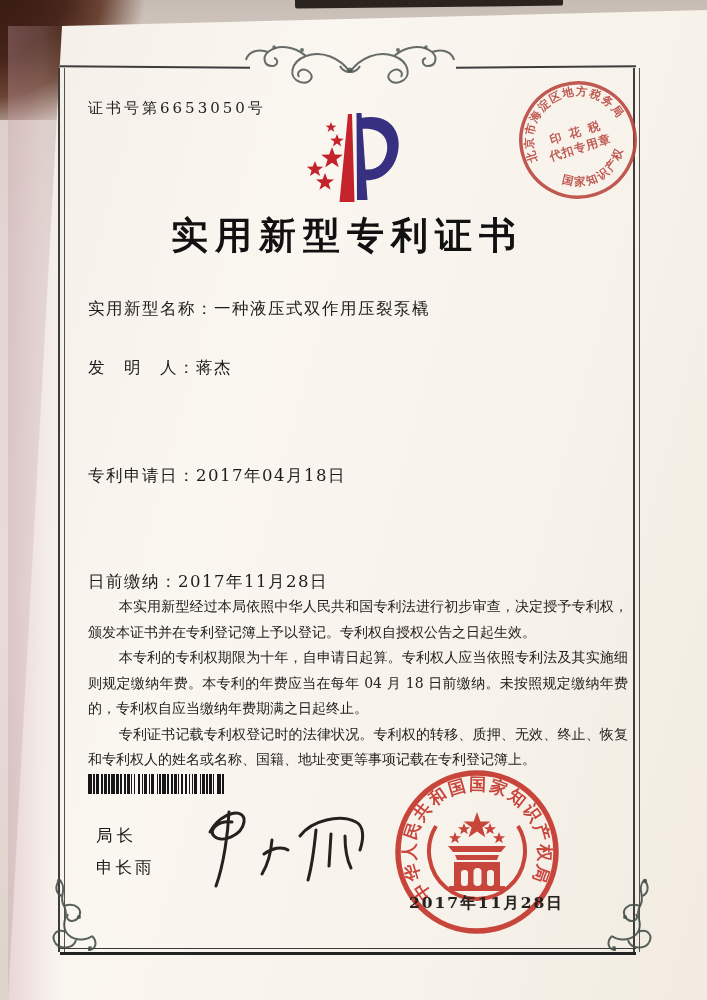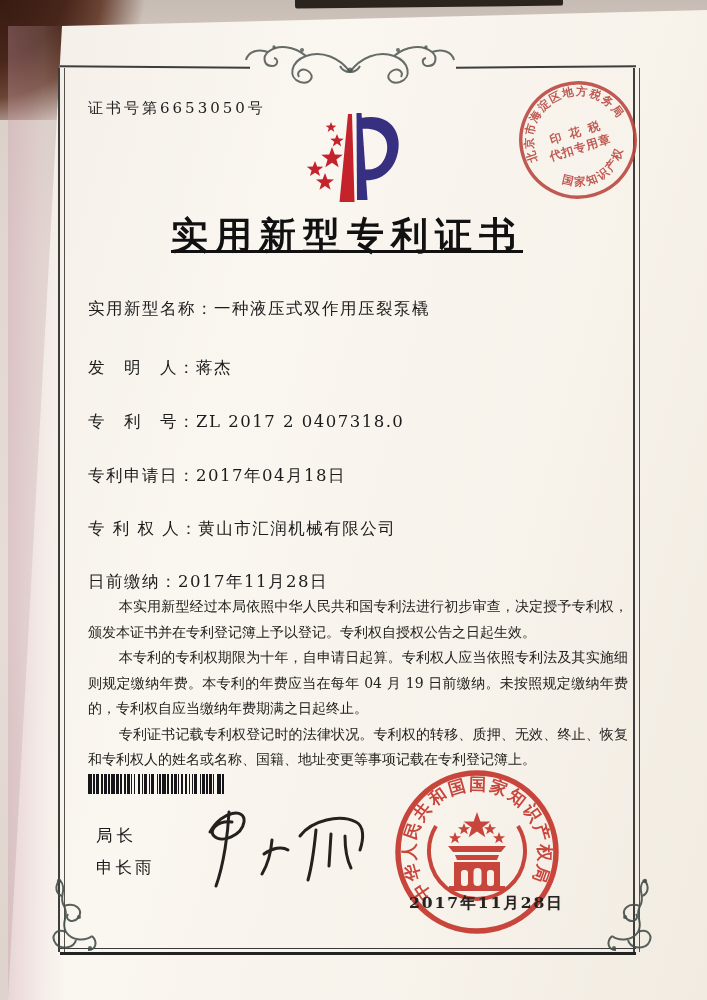--- a/index.html
+++ b/index.html
@@ -43,21 +43,21 @@
     border-top:1.5px solid #3a3a3a;border-bottom:3px solid #232323;}
   .ornament-top{position:absolute;left:244px;top:38px;}
   .corner-fl{position:absolute;top:878px;}
   .corner-fl.bl{left:46px;}
   .corner-fl.br{left:600px;transform:scaleX(-1);}
 
   
   .cert-number{position:absolute;left:88px;top:99px;font-size:15px;letter-spacing:3px;color:#222;}
   .logo{position:absolute;left:282px;top:110px;}
   .cert-title{position:absolute;left:59px;top:211px;width:576px;text-align:center;
-    font-size:37px;font-weight:bold;letter-spacing:7px;color:#111;text-decoration:underline;}
+    font-size:37px;font-weight:bold;letter-spacing:7px;color:#111;}
   .field-line{position:absolute;left:88px;width:540px;font-size:16.5px;letter-spacing:1.5px;
     color:#1c1c1c;white-space:nowrap;}
   .f0{top:298px}.f1{top:357px}.f2{top:411px}.f3{top:465px}.f4{top:518px}.f5{top:571px}
   .body-text{position:absolute;left:88px;top:594px;width:540px;font-size:14px;
     line-height:25.5px;text-align:justify;color:#23221f;}
   .body-text p{margin:0;text-indent:2.2em;}
 
   .barcode{position:absolute;left:88px;top:774px;height:20px;display:flex;align-items:stretch;}
   .barcode span{display:inline-block;height:100%;}
   .barcode .bar{background:#15151a;}
@@ -152,28 +152,26 @@
     <g fill="#372f80">
       <polygon points="74.5,3 79.5,3 85.5,90 75,90"></polygon>
       <path d="M79,8 C108,2 120,22 116,42 C112,62 97,72 81,70 L80.2,59 C96,62 103,52 105,41 C107,28 99,17 78.4,19 Z"></path>
     </g>
   </svg>
 
   <div class="cert-title">实用新型专利证书</div>
 
   <div class="field-line f0"><span>实用新型名称：</span><span>一种液压式双作用压裂泵橇</span></div>
   <div class="field-line f1"><span>发　明　人：</span><span>蒋杰</span></div>
-  <div class="field-line f2"><span>专　利　号：</span><span>ZL 2017 2 0407318.0</span></div>
   <div class="field-line f3"><span>专利申请日：</span><span>2017年04月18日</span></div>
-  <div class="field-line f4"><span>专 利 权 人：</span><span>黄山市汇润机械有限公司</span></div>
   <div class="field-line f5"><span>日前缴纳：</span><span>2017年11月28日</span></div>
 
   <div class="body-text">
     <p>本实用新型经过本局依照中华人民共和国专利法进行初步审查，决定授予专利权，颁发本证书并在专利登记簿上予以登记。专利权自授权公告之日起生效。</p>
-    <p>本专利的专利权期限为十年，自申请日起算。专利权人应当依照专利法及其实施细则规定缴纳年费。本专利的年费应当在每年 04 月 19 日前缴纳。未按照规定缴纳年费的，专利权自应当缴纳年费期满之日起终止。</p>
+    <p>本专利的专利权期限为十年，自申请日起算。专利权人应当依照专利法及其实施细则规定缴纳年费。本专利的年费应当在每年 04 月 18 日前缴纳。未按照规定缴纳年费的，专利权自应当缴纳年费期满之日起终止。</p>
     <p>专利证书记载专利权登记时的法律状况。专利权的转移、质押、无效、终止、恢复和专利权人的姓名或名称、国籍、地址变更等事项记载在专利登记簿上。</p>
   </div>
 
   <div class="barcode">
       <span class="bar" style="width: 4.05px;"></span>
       <span style="width: 1.35px;"></span>
       <span class="bar" style="width: 1.35px;"></span>
       <span style="width: 1.35px;"></span>
       <span class="bar" style="width: 2.7px;"></span>
       <span style="width: 2.7px;"></span>

